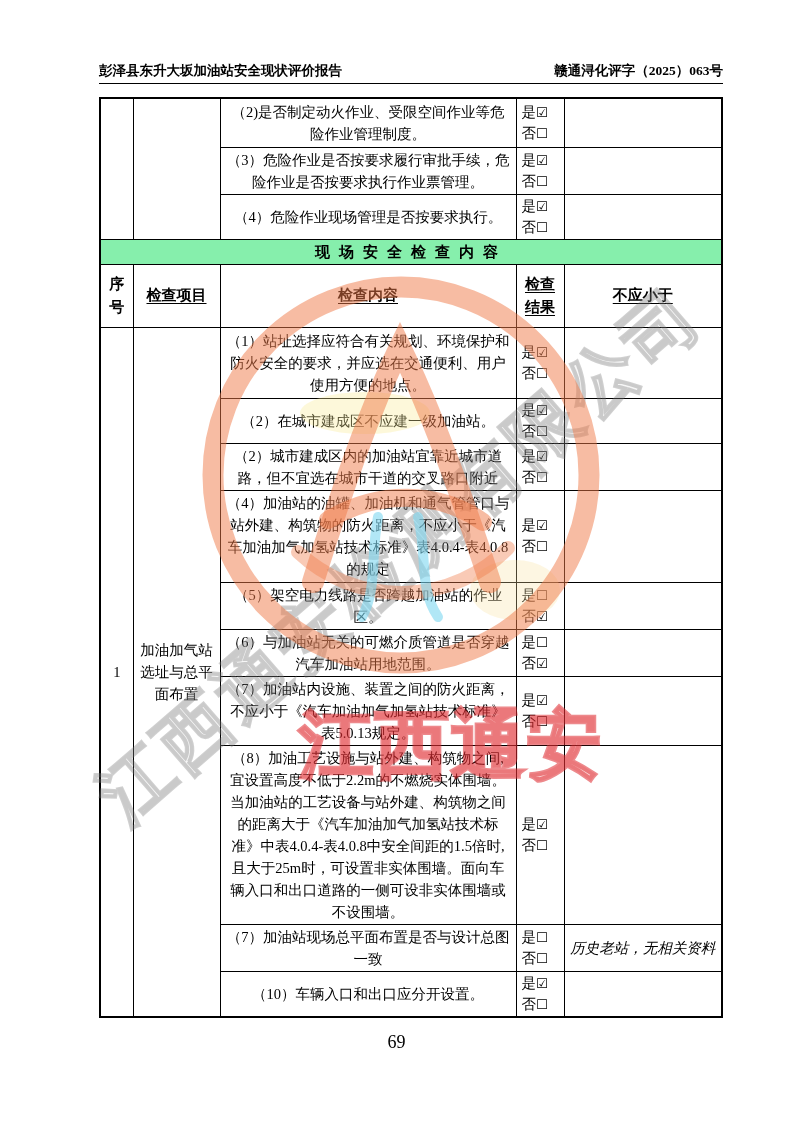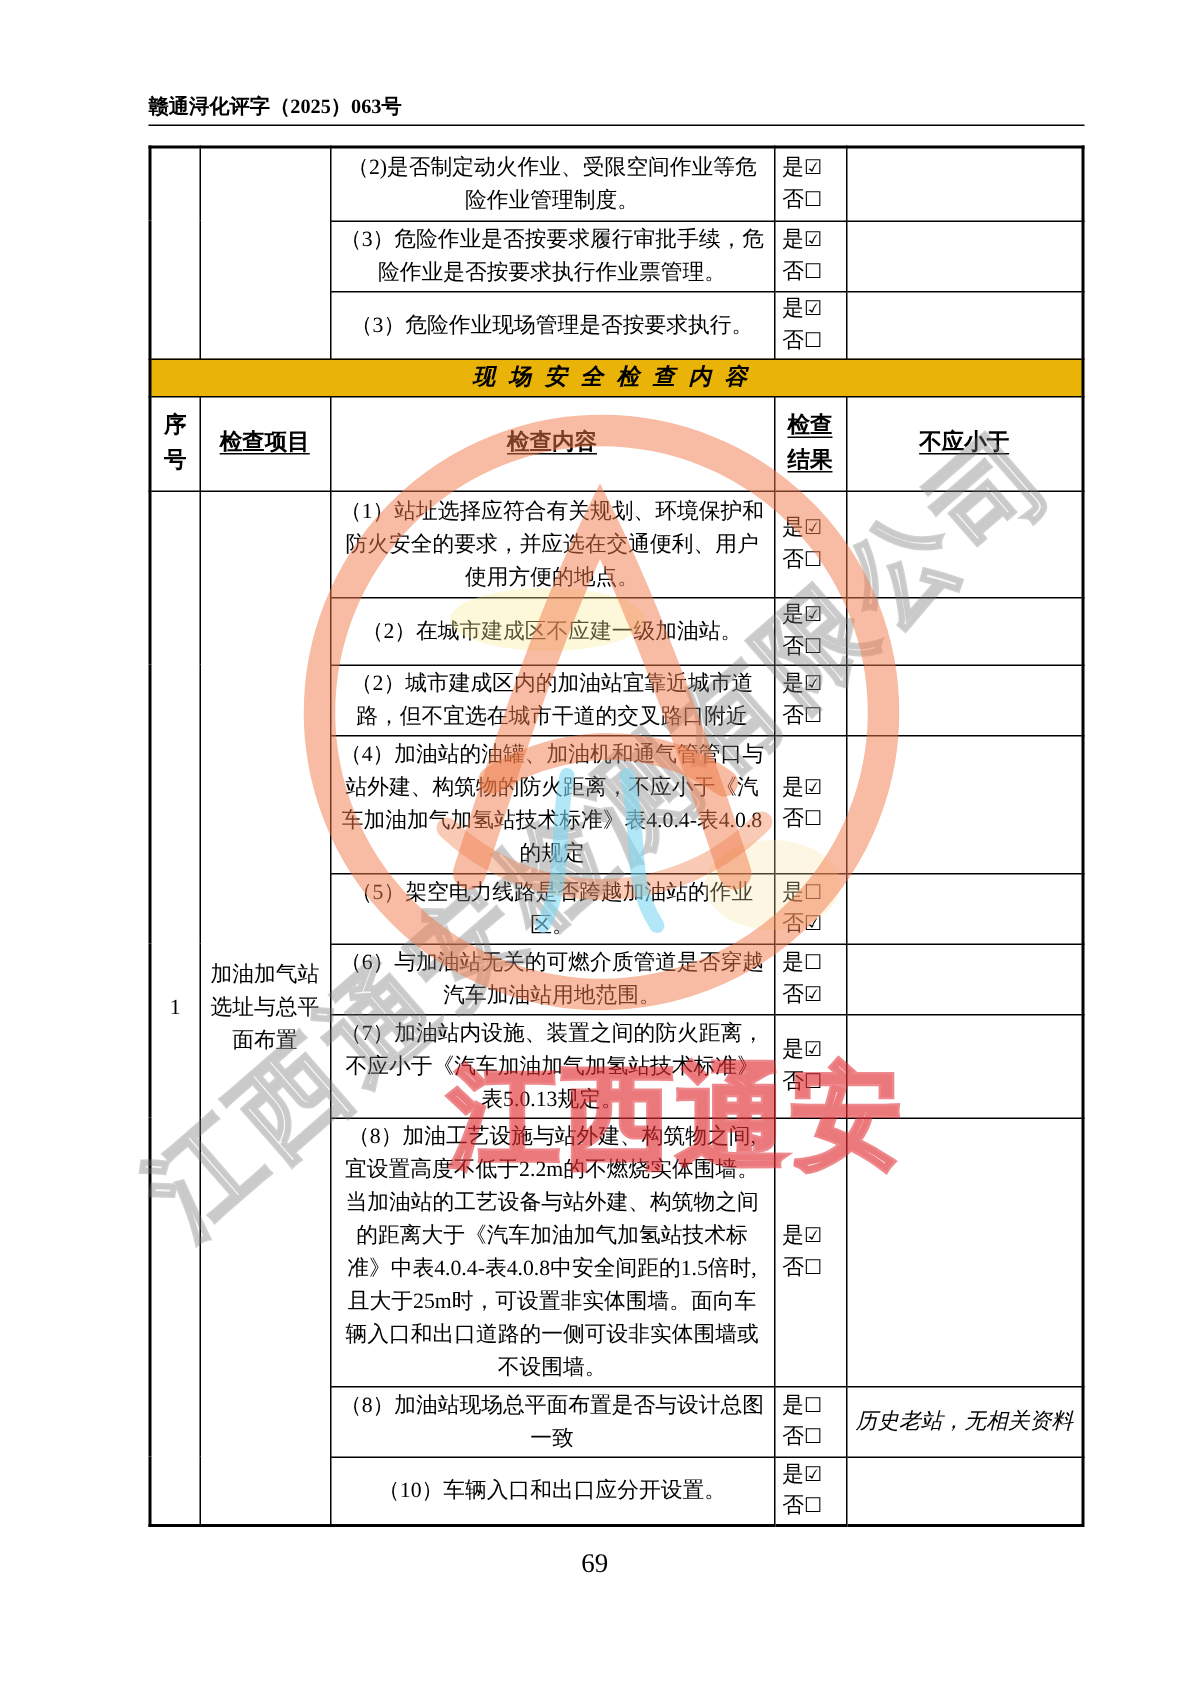--- a/index.html
+++ b/index.html
@@ -21,22 +21,22 @@
     font-size:14.5px;line-height:22px;
   }
   table.chk td{border:1px solid #000;vertical-align:middle;padding:1px 5px;box-sizing:border-box;}
   table.chk{border:2px solid #000;}
   table.chk tr.bottomthick td{border-bottom:2.5px solid #000;}
   td.c-content{text-align:center;}
   td.c-result{padding:1px 2px 1px 5px;line-height:21px;white-space:nowrap;}
   td.c-issue{text-align:center;font-style:italic;}
   td.c-no,td.c-item{text-align:center;}
   td.banner{
-    background:#eab308;text-align:center;font-weight:bold;
-    letter-spacing:9px;font-size:15px;padding:2px 0;font-style:italic;
+    background:#86efac;text-align:center;font-weight:bold;
+    letter-spacing:9px;font-size:15px;padding:2px 0;
   }
   tr.colhead td{text-align:center;font-weight:bold;font-size:15px;line-height:23px;}
   .hd-underline{text-decoration:underline;text-underline-offset:3px;}
   td.seq-head{padding:0 6px;line-break:anywhere;word-break:break-all;font-weight:bold;}
   .mark{font-family:"DejaVu Sans","Liberation Sans",sans-serif;font-size:13.5px;}
   
   .pg-footer{
     position:absolute;left:0;top:1032px;width:100%;
     text-align:center;font-size:18px;
   }
@@ -59,20 +59,21 @@
   .wm-stamp{position:absolute;left:178px;top:252px;}
   .wm-blob1{position:absolute;left:300px;top:392px;width:130px;height:42px;border-radius:50%;
     background:rgba(250,235,150,0.35);}
   .wm-blob2{position:absolute;left:470px;top:560px;width:90px;height:60px;border-radius:50%;
     background:rgba(250,225,160,0.30);}
 </style>
 </head>
 <body>
 
 <div class="pg-header">
+  <span>彭泽县东升大坂加油站安全现状评价报告</span>
   <span>赣通浔化评字（2025）063号</span>
 </div>
 
 <table class="chk">
   <colgroup>
     <col style="width:33px">
       <col style="width:87px">
       <col style="width:296px">
       <col style="width:48px">
       <col style="width:158px">
@@ -91,21 +92,21 @@
   </tr>
   <tr style="height:46px">
     <td class="c-content">（3）危险作业是否按要求履行审批手续，危险作业是否按要求执行作业票管理。</td>
     <td class="c-result">
       <span>是</span><span class="mark">☑</span><br>
       <span>否</span><span class="mark">☐</span>
     </td>
     <td class="c-issue"></td>
   </tr>
   <tr style="height:41px">
-    <td class="c-content">（3）危险作业现场管理是否按要求执行。</td>
+    <td class="c-content">（4）危险作业现场管理是否按要求执行。</td>
     <td class="c-result">
       <span>是</span><span class="mark">☑</span><br>
       <span>否</span><span class="mark">☐</span>
     </td>
     <td class="c-issue"></td>
   </tr>
 
   <tr style="height:24px">
     <td class="banner" colspan="5">现场安全检查内容</td>
   </tr>
@@ -178,21 +179,21 @@
   </tr>
   <tr style="height:154px">
     <td class="c-content">（8）加油工艺设施与站外建、构筑物之间,宜设置高度不低于2.2m的不燃烧实体围墙。当加油站的工艺设备与站外建、构筑物之间的距离大于《汽车加油加气加氢站技术标准》中表4.0.4-表4.0.8中安全间距的1.5倍时,且大于25m时，可设置非实体围墙。面向车辆入口和出口道路的一侧可设非实体围墙或不设围墙。</td>
     <td class="c-result">
       <span>是</span><span class="mark">☑</span><br>
       <span>否</span><span class="mark">☐</span>
     </td>
     <td class="c-issue"></td>
   </tr>
   <tr style="height:45px">
-    <td class="c-content">（8）加油站现场总平面布置是否与设计总图一致</td>
+    <td class="c-content">（7）加油站现场总平面布置是否与设计总图一致</td>
     <td class="c-result">
       <span>是</span><span class="mark">☐</span><br>
       <span>否</span><span class="mark">☐</span>
     </td>
     <td class="c-issue">历史老站，无相关资料</td>
   </tr>
   <tr class="bottomthick" style="height:38px">
     <td class="c-content">（10）车辆入口和出口应分开设置。</td>
     <td class="c-result">
       <span>是</span><span class="mark">☑</span><br>

